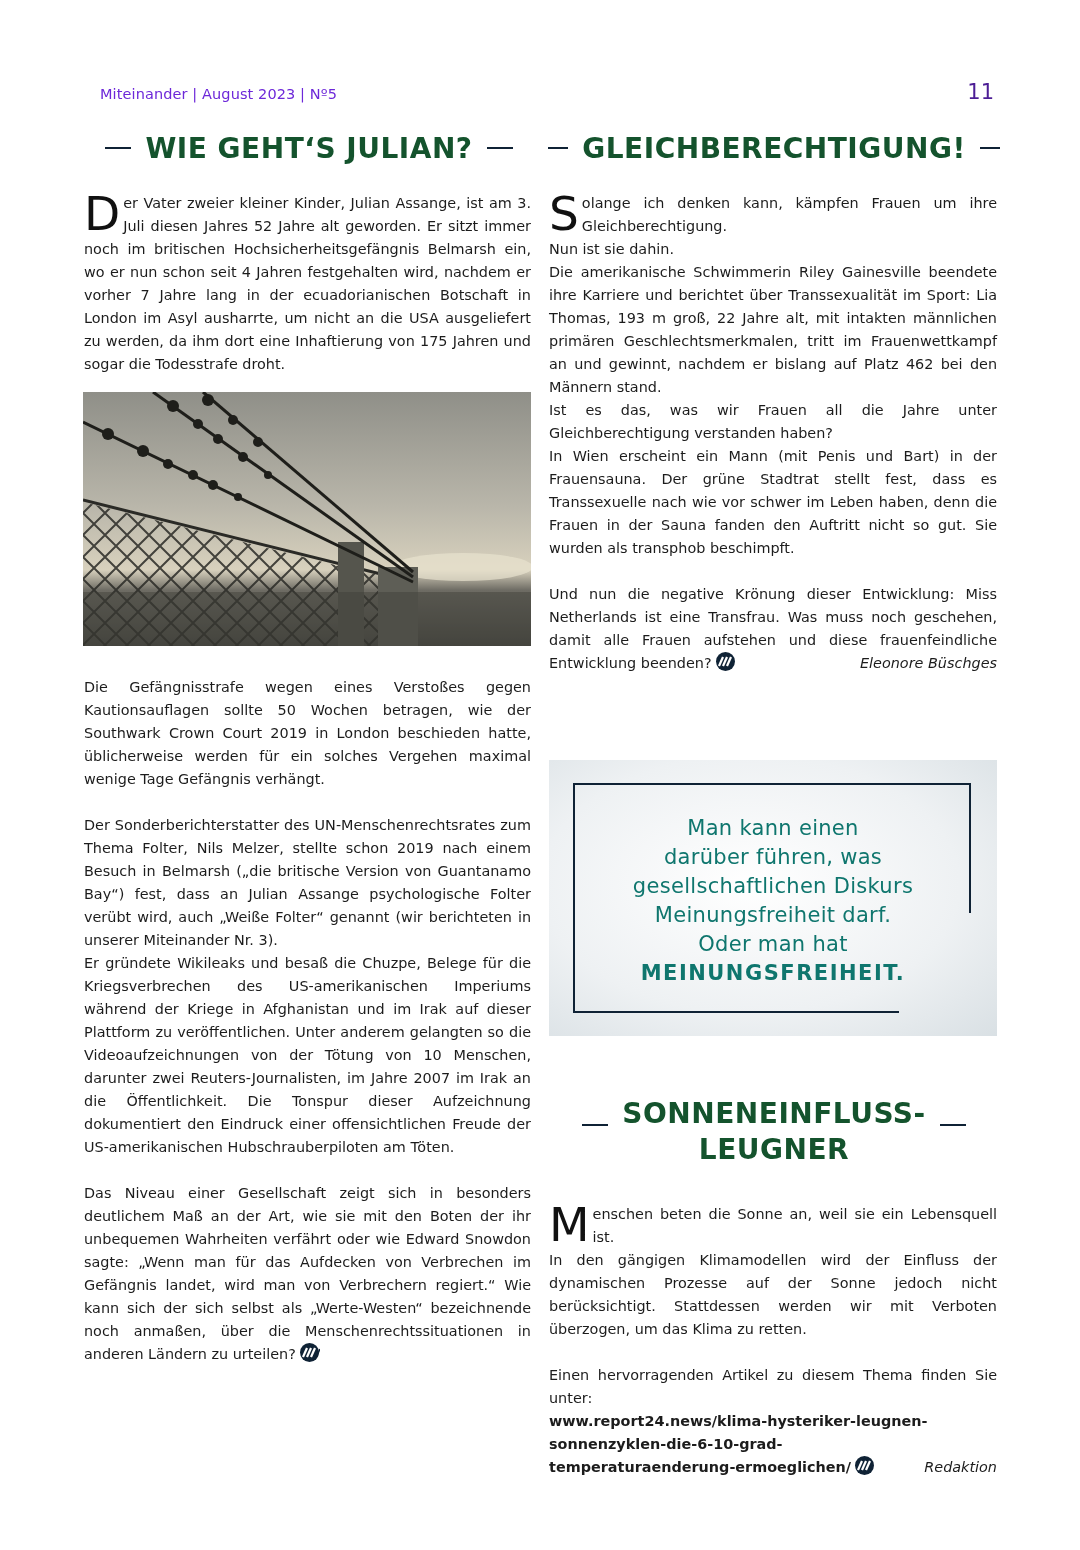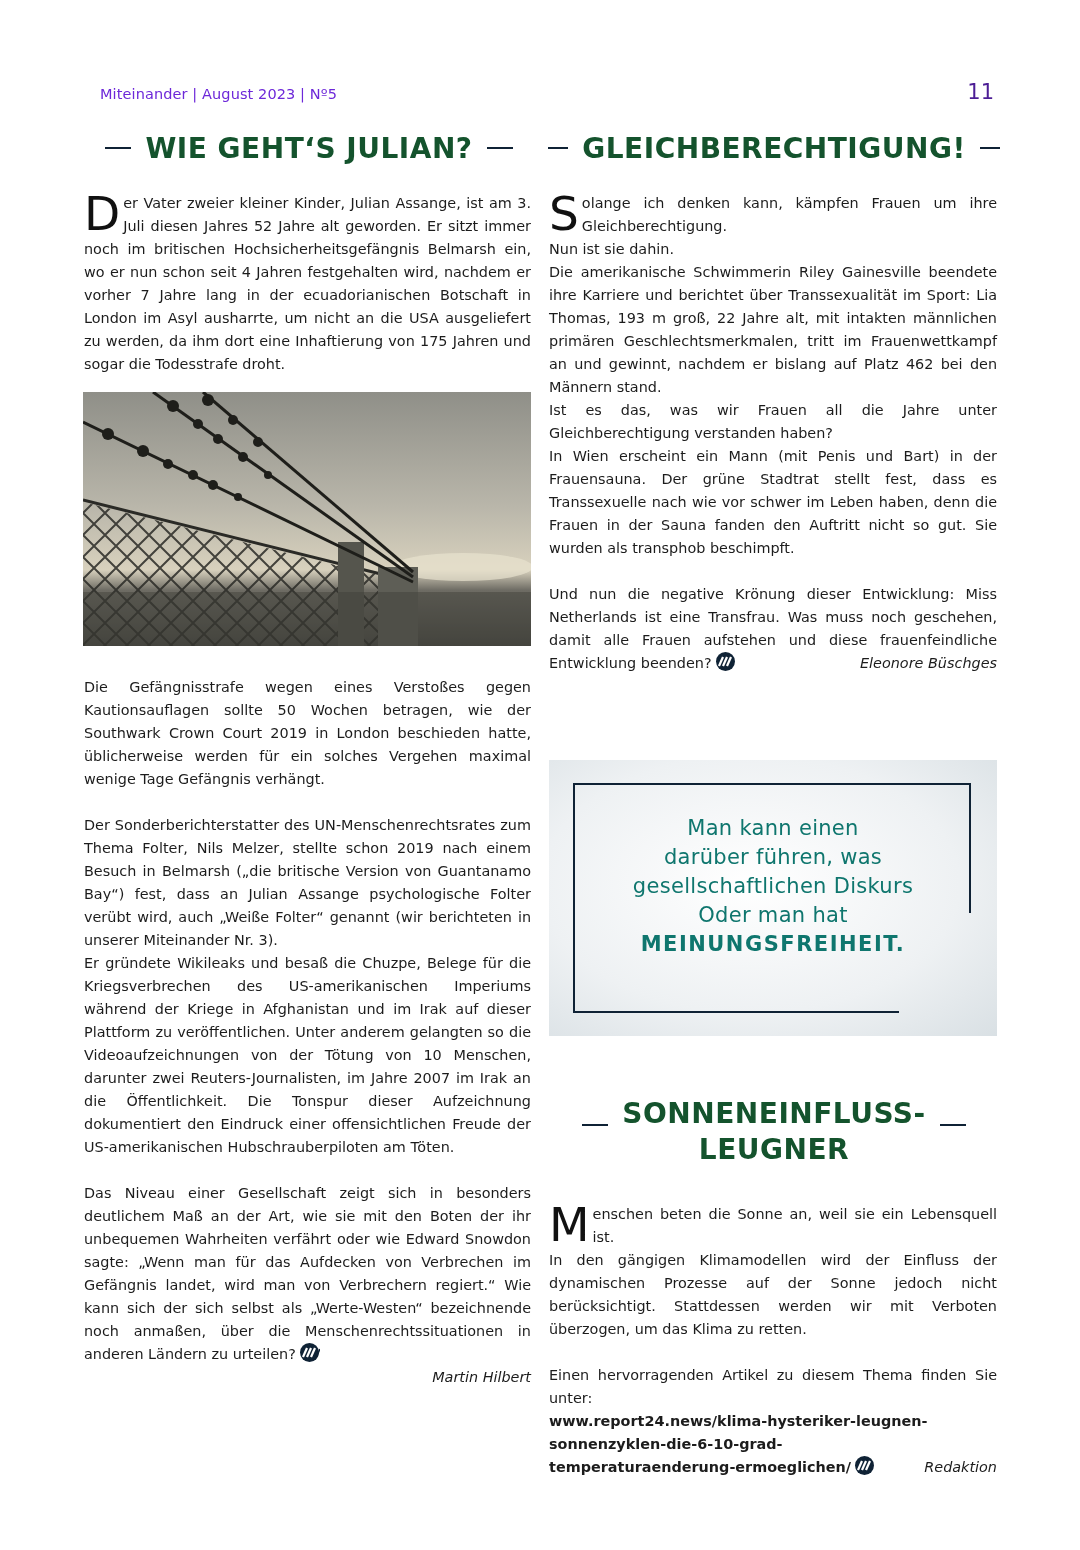--- a/index.html
+++ b/index.html
@@ -97,21 +97,20 @@
 </div>
 
 <div class="col" style="left:84px; top:676px; width:447px;">
   <p>Die Gefängnisstrafe wegen eines Verstoßes gegen Kautionsauflagen sollte 50 Wochen betragen, wie der Southwark Crown Court 2019 in London beschieden hatte, üblicherweise werden für ein solches Vergehen maximal wenige Tage Gefängnis verhängt.</p>
   <p class="gap">Der Sonderberichterstatter des UN-Menschenrechtsrates zum Thema Folter, Nils Melzer, stellte schon 2019 nach einem Besuch in Belmarsh („die britische Version von Guantanamo Bay“) fest, dass an Julian Assange psychologische Folter verübt wird, auch „Weiße Folter“ genannt (wir berichteten in unserer Miteinander Nr. 3).</p>
   <p>Er gründete Wikileaks und besaß die Chuzpe, Belege für die Kriegsverbrechen des US-amerikanischen Imperiums während der Kriege in Afghanistan und im Irak auf dieser Plattform zu veröffentlichen. Unter anderem gelangten so die Videoaufzeichnungen von der Tötung von 10 Menschen, darunter zwei Reuters-Journalisten, im Jahre 2007 im Irak an die Öffentlichkeit. Die Tonspur dieser Aufzeichnung dokumentiert den Eindruck einer offensichtlichen Freude der US-amerikanischen Hubschrauberpiloten am Töten.</p>
   <p class="gap"><span>Das Niveau einer Gesellschaft zeigt sich in besonders deutlichem Maß an der Art, wie sie mit den Boten der ihr unbequemen Wahrheiten verfährt oder wie Edward Snowdon sagte: „Wenn man für das Aufdecken von Verbrechen im Gefängnis landet, wird man von Verbrechern regiert.“ Wie kann sich der sich selbst als „Werte-Westen“ bezeichnende noch anmaßen, über die Menschenrechtssituationen in anderen Ländern zu urteilen?</span><span class="logo"><svg width="21" height="19" viewBox="0 0 21 19">
           <path d="M4 14 L8 5 M8 14 L12 5 M12 14 L16 5" stroke="#ffffff" stroke-width="2.2" fill="none"></path>
           <path d="M17 15 L21 6" stroke="#0f2235" stroke-width="1.5"></path>
         </svg></span></p>
-  <p class="author">Martin Hilbert</p>
 </div>
 
 <div class="col" style="left:549px; top:192px; width:448px;">
   <p><span class="dropcap">S</span><span>olange ich denken kann, kämpfen Frauen um ihre Gleichberechtigung.</span></p>
   <p>Nun ist sie dahin.</p>
   <p>Die amerikanische Schwimmerin Riley Gainesville beendete ihre Karriere und berichtet über Transsexualität im Sport: Lia Thomas, 193 m groß, 22 Jahre alt, mit intakten männlichen primären Geschlechtsmerkmalen, tritt im Frauenwettkampf an und gewinnt, nachdem er bislang auf Platz 462 bei den Männern stand.</p>
   <p>Ist es das, was wir Frauen all die Jahre unter Gleichberechtigung verstanden haben?</p>
   <p>In Wien erscheint ein Mann (mit Penis und Bart) in der Frauensauna. Der grüne Stadtrat stellt fest, dass es Transsexuelle nach wie vor schwer im Leben haben, denn die Frauen in der Sauna fanden den Auftritt nicht so gut. Sie wurden als transphob beschimpft.</p>
   <p class="gap"><span>Und nun die negative Krönung dieser Entwicklung: Miss Netherlands ist eine Transfrau. Was muss noch geschehen, damit alle Frauen aufstehen und diese frauenfeindliche Entwicklung beenden?</span><span class="logo"><svg width="21" height="19" viewBox="0 0 21 19">
           <path d="M4 14 L8 5 M8 14 L12 5 M12 14 L16 5" stroke="#ffffff" stroke-width="2.2" fill="none"></path>
@@ -120,20 +119,21 @@
 
 <div class="abs quote-box"></div>
 <div class="abs quote-frame-top"></div>
 <div class="abs quote-frame-right"></div>
 <div class="abs quote-frame-left"></div>
 <div class="abs quote-frame-bottom"></div>
 <div class="abs quote-text">
   <div>Man kann einen</div>
   <div>darüber führen, was</div>
   <div>gesellschaftlichen Diskurs</div>
+  <div>Meinungsfreiheit darf.</div>
   <div>Oder man hat</div>
   <div class="quote-strong">MEINUNGSFREIHEIT.</div>
 </div>
 
 <div class="abs section-title" style="left:548px; top:1096px; width:452px; flex-direction:column; gap:0; line-height:36px;">
   <div style="display:flex; align-items:flex-end; gap:14px;">
     <span class="title-dash" style="margin-bottom:6px;"></span>
     <span>SONNENEINFLUSS-</span>
     <span class="title-dash" style="margin-bottom:6px;"></span>
   </div>

